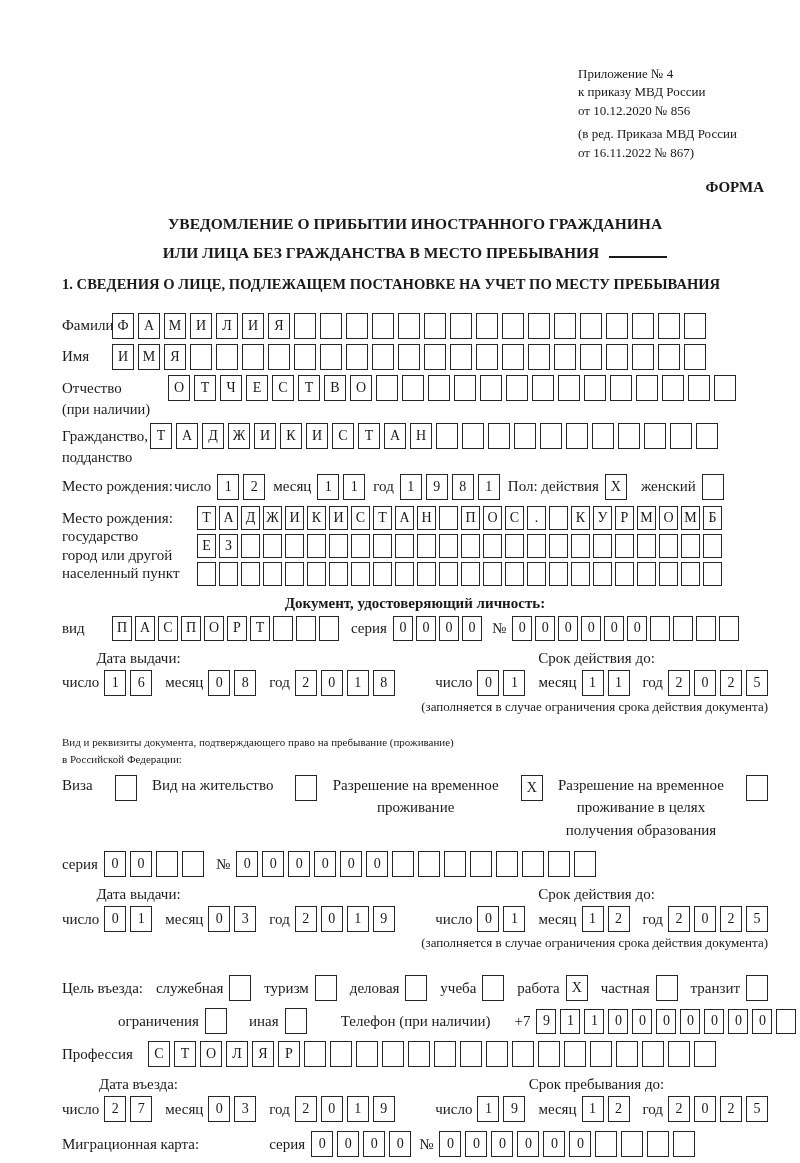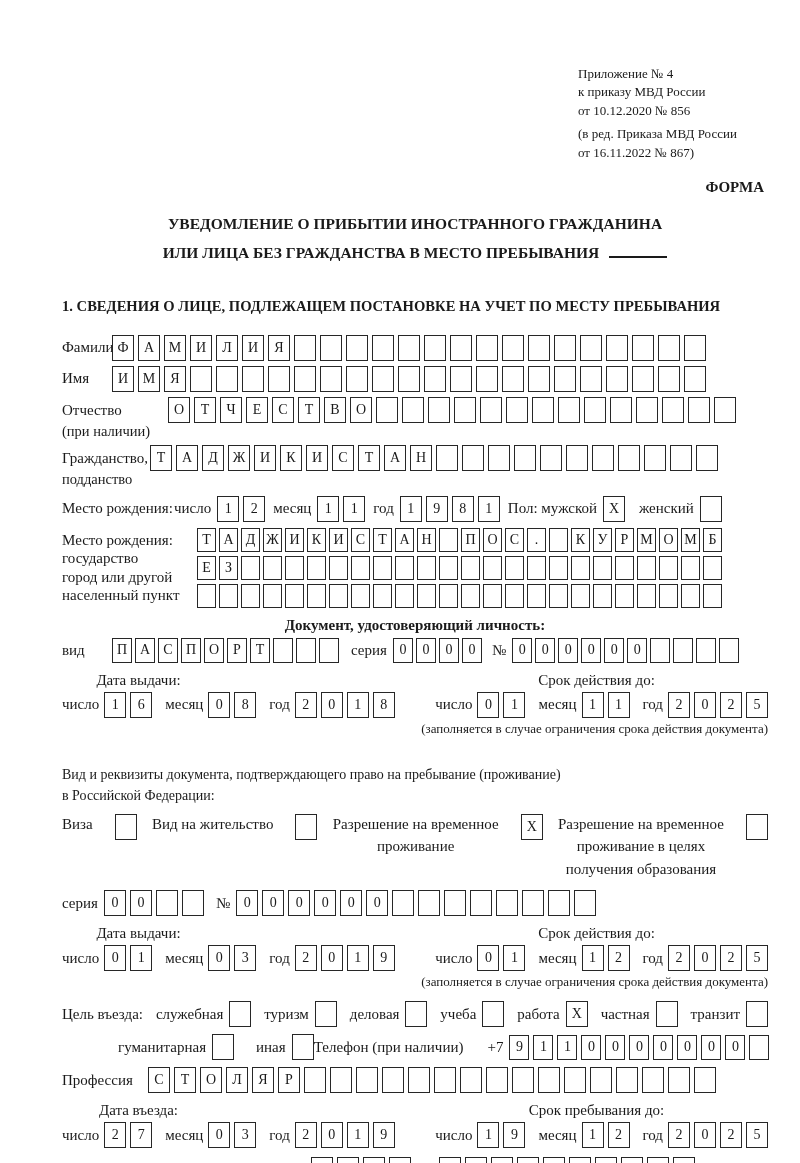--- a/index.html
+++ b/index.html
@@ -9,21 +9,21 @@
   .lbl{font-size:15px;white-space:nowrap;}
 
   
   .appendix{margin-left:auto;width:190px;font-size:13px;line-height:1.42;}
   .appendix .gap{margin-top:5px;}
   .forma{text-align:right;font-weight:bold;font-size:15px;margin-top:17px;padding-right:4px;}
 
   
   .title{margin-top:14px;text-align:center;font-weight:bold;font-size:15.5px;line-height:1.85;}
   .blank-line{display:inline-block;width:58px;border-bottom:2.2px solid #1a1a1a;margin-left:10px;vertical-align:baseline;}
-  .sec-head{margin-top:30px;font-weight:bold;font-size:14.6px;}
+  .sec-head{margin-top:8px;font-weight:bold;font-size:14.6px;}
 
   
   .cells{display:inline-flex;gap:4px;}
   .cell{box-sizing:border-box;width:22px;height:26px;border:1.8px solid #272727;
         display:inline-flex;align-items:center;justify-content:center;
         font-size:14px;line-height:1;background:#fff;}
   .tight .cells{gap:3px;}
   .tight .cell{width:20px;height:25px;}
   .sm .cells{gap:3px;}
   .sm .cell{width:19px;height:24px;}
@@ -47,32 +47,32 @@
   .dcol.right .drow{justify-content:flex-end;}
   .note-right{text-align:right;font-size:13px;margin-top:3px;}
 
   
   .opts{display:flex;justify-content:space-between;align-items:flex-start;margin-top:6px;}
   .opt{display:flex;align-items:flex-start;gap:22px;}
   .opt-lines{text-align:center;font-size:15px;line-height:1.5;}
   .opt .cells{margin-top:1px;}
 
   
-  .purpose{display:flex;justify-content:space-between;align-items:center;margin-top:11px;}
+  .purpose{display:flex;justify-content:space-between;align-items:center;margin-top:24px;}
   .pitem{display:flex;align-items:center;gap:6px;}
 
   .phone-row{display:flex;align-items:center;margin-top:7px;padding-left:56px;}
 
   
   .multirow{display:flex;align-items:flex-start;margin-top:6px;}
   .mr-label{flex:none;font-size:15px;line-height:18.6px;padding-top:3px;}
   .mr-cells .cells{display:flex;margin-bottom:4px;}
 
   .center-head{text-align:center;font-weight:bold;font-size:15px;margin-top:5px;}
-  .intro{font-size:14px;line-height:1.55;margin-top:27px;}
+  .intro{font-size:11px;line-height:1.55;margin-top:19px;}
 </style>
 </head>
 <body>
 
 <div class="page">
 
   <div class="appendix">
     <div>Приложение № 4</div>
     <div>к приказу МВД России</div>
     <div>от 10.12.2020 № 856</div>
@@ -220,21 +220,21 @@
         <span class="cell">1</span>
         <span class="cell">1</span>
       </span>
     <span class="lbl mr6 ml8">год</span>
     <span class="cells">
         <span class="cell">1</span>
         <span class="cell">9</span>
         <span class="cell">8</span>
         <span class="cell">1</span>
       </span>
-    <span class="lbl mr6 ml8">Пол: мужской</span>
+    <span class="lbl mr6 ml8">Пол: действия</span>
     <span class="cells">
         <span class="cell">X</span>
       </span>
     <span class="lbl mr6 ml14">женский</span>
     <span class="cells">
         <span class="cell"></span>
       </span>
   </div>
 
   <div class="multirow">
@@ -566,29 +566,29 @@
     </span>
     <span class="pitem">
       <span class="lbl">транзит</span>
       <span class="cells">
           <span class="cell"></span>
         </span>
     </span>
   </div>
 
   <div class="phone-row">
-    <span class="lbl mr6">гуманитарная</span>
+    <span class="lbl mr6">ограничения</span>
     <span class="cells">
         <span class="cell"></span>
       </span>
     <span class="lbl mr6" style="margin-left:22px;">иная</span>
     <span class="cells">
         <span class="cell"></span>
       </span>
-    <span class="lbl" style="">Телефон (при наличии)</span>
+    <span class="lbl" style="margin-left:34px;">Телефон (при наличии)</span>
     <span class="lbl" style="margin-left:24px;margin-right:6px;">+7</span>
     <span class="cells tight">
         <span class="cell">9</span>
         <span class="cell">1</span>
         <span class="cell">1</span>
         <span class="cell">0</span>
         <span class="cell">0</span>
         <span class="cell">0</span>
         <span class="cell">0</span>
         <span class="cell">0</span>

